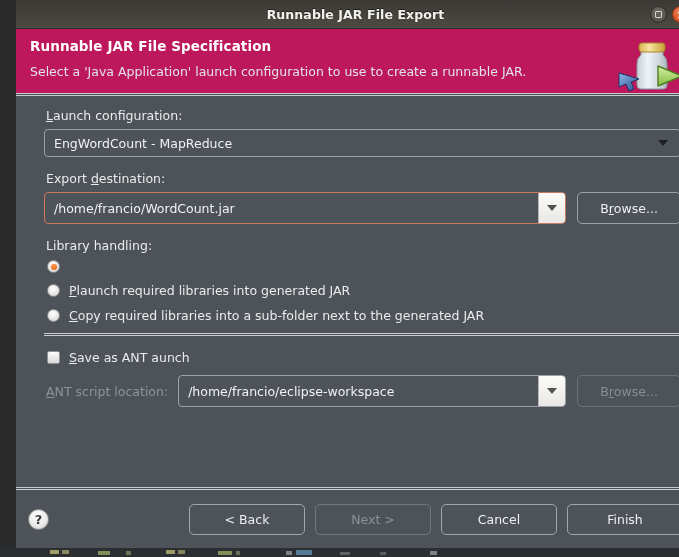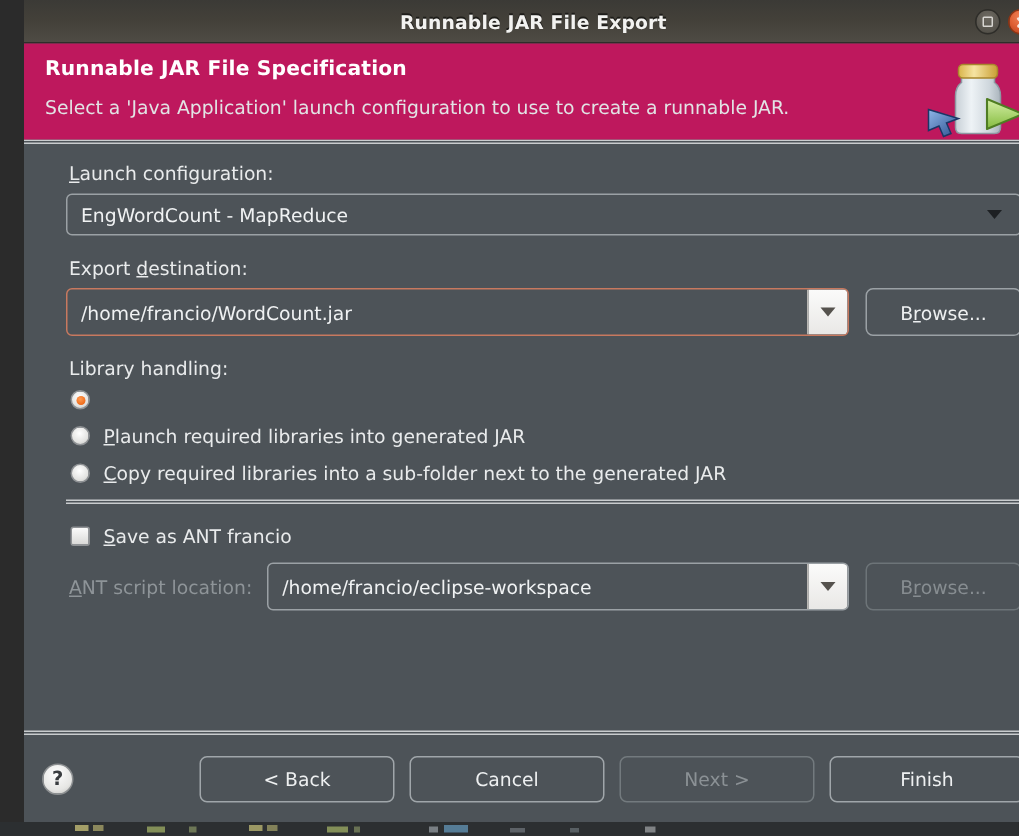--- a/index.html
+++ b/index.html
@@ -213,21 +213,21 @@
     width: 21px; height: 21px; border-radius: 50%;
     background: radial-gradient(circle at 45% 30%, #fefefe 0%, #e6e6e4 65%, #bdbdba 100%);
     border: 1px solid #8c8f91;
     box-sizing: border-box;
     color: #3a3d40; font-size: 13px; font-weight: bold;
     display:flex; align-items:center; justify-content:center;
     line-height: 1;
   }
   .footer-spacer { flex: 1 1 auto; }
   .dlg-btn {
-    width: 130px; height: 31px; margin-left: 10px;
+    width: 116px; height: 31px; margin-left: 10px;
     border: 1px solid #a0a6aa; border-radius: 5px;
     background: #4d5358;
     color: #eef0f1; font-size: 12.5px;
     display: flex; align-items: center; justify-content: center;
     box-sizing: border-box;
   }
   .dlg-btn.disabled { color: #8b9195; border-color: #737a7e; }
 
   
   .under-strip {
@@ -335,21 +335,21 @@
 
     <div class="radio-row">
       <span class="radio"></span>
       <span class="radio-label"><u class="mn">C</u><span>opy required libraries into a sub-folder next to the generated JAR</span></span>
     </div>
 
     <div class="hsep"></div>
 
     <div class="check-row">
       <span class="checkbox"></span>
-      <span class="check-label"><u class="mn">S</u><span>ave as ANT francio</span></span>
+      <span class="check-label"><u class="mn">S</u><span>ave as ANT aunch</span></span>
     </div>
 
     <div class="ant-row" style="margin-top:3px;">
       <span class="fieldlabel disabled ant-label" style="margin:0 10px 0 2px;"><u class="mn">A</u><span>NT script location:</span></span>
       <div class="textfield-wrap plain" style="flex:1 1 auto;">
         <div class="txt">/home/francio/eclipse-workspace</div>
         <div class="drop-btn">
           <span class="caret-btn"></span>
         </div>
       </div>
@@ -361,22 +361,22 @@
     </div>
 
   </div>
 
   <div class="footer-sep"></div>
 
   <div class="footer">
     <div class="help-icon">?</div>
     <div class="footer-spacer"></div>
     <div class="dlg-btn">&lt; Back</div>
+    <div class="dlg-btn disabled">Next &gt;</div>
     <div class="dlg-btn">Cancel</div>
-    <div class="dlg-btn disabled">Next &gt;</div>
     <div class="dlg-btn">Finish</div>
   </div>
 
 </div>
 
 <div class="under-strip">
   <svg class="bits" viewBox="0 0 679 9" preserveAspectRatio="none">
     <rect x="0" y="0" width="679" height="9" fill="#2c2f31"></rect>
     <rect x="50" y="2" width="9" height="4" fill="#cbc47a" opacity=".75"></rect>
     <rect x="62" y="2" width="7" height="4" fill="#cbc47a" opacity=".6"></rect>

